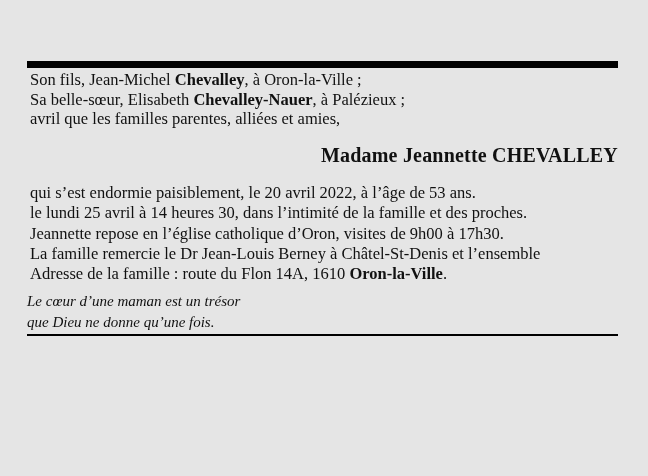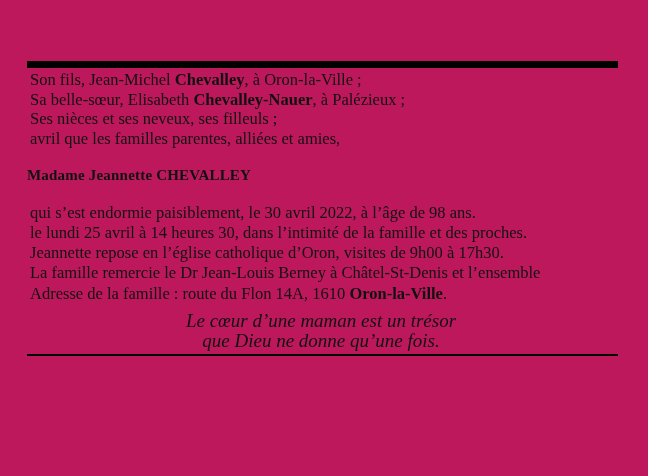--- a/index.html
+++ b/index.html
@@ -35,63 +35,62 @@
   }
   .intro-block {
     margin-top: 2px;
     padding-left: 3px;
     font-size: 16.5px;
     line-height: 19.7px;
     white-space: nowrap;
   }
   .notice-title {
     margin-top: 13px;
-    text-align: left;
+    text-align: right;
     font-weight: bold;
-    font-size: 15px;
+    font-size: 20px;
     line-height: 26px;
     letter-spacing: 0.2px;
   }
   .body-block {
     margin-top: 15px;
     padding-left: 3px;
     font-size: 16.5px;
     line-height: 20.2px;
     white-space: nowrap;
   }
   .quote-block {
     margin-top: 7px;
     padding-right: 3px;
-    text-align: center;
+    text-align: left;
     font-style: italic;
-    font-size: 19px;
+    font-size: 15px;
     line-height: 20.5px;
   }
   .bold { font-weight: bold; }
   .line { white-space: nowrap; }
 </style>
 </head>
 <body>
 
-<div class="sheet" style="background: #be185d; color: rgb(17, 17, 17);">
+<div class="sheet" style="background: #e5e5e5; color: rgb(17, 17, 17);">
   <div class="notice">
 
     <div class="rule-top" style="background: rgb(0, 0, 0);"></div>
 
     <div class="intro-block">
         <div class="line"><span>Son fils, Jean-Michel </span><span class="bold">Chevalley</span><span>, à Oron-la-Ville ;</span></div>
         <div class="line"><span>Sa belle-sœur, Elisabeth </span><span class="bold">Chevalley-Nauer</span><span>, à Palézieux ;</span></div>
-        <div class="line"><span>Ses nièces et ses neveux, ses filleuls ;</span></div>
         <div class="line"><span>avril que les familles parentes, alliées et amies,</span></div>
       </div>
 
     <div class="notice-title">Madame Jeannette CHEVALLEY</div>
 
     <div class="body-block">
-        <div class="line"><span>qui s’est endormie paisiblement, le 30 avril 2022, à l’âge de 98 ans.</span></div>
+        <div class="line"><span>qui s’est endormie paisiblement, le 20 avril 2022, à l’âge de 53 ans.</span></div>
         <div class="line"><span>le lundi 25 avril à 14 heures 30, dans l’intimité de la famille et des proches.</span></div>
         <div class="line"><span>Jeannette repose en l’église catholique d’Oron, visites de 9h00 à 17h30.</span></div>
         <div class="line"><span>La famille remercie le Dr Jean-Louis Berney à Châtel-St-Denis et l’ensemble</span></div>
         <div class="line"><span>Adresse de la famille : route du Flon 14A, 1610 </span><span class="bold">Oron-la-Ville</span><span>.</span></div>
       </div>
 
     <div class="quote-block">
         <div class="line"><span>Le cœur d’une maman est un trésor</span></div>
         <div class="line"><span>que Dieu ne donne qu’une fois.</span></div>
       </div>

